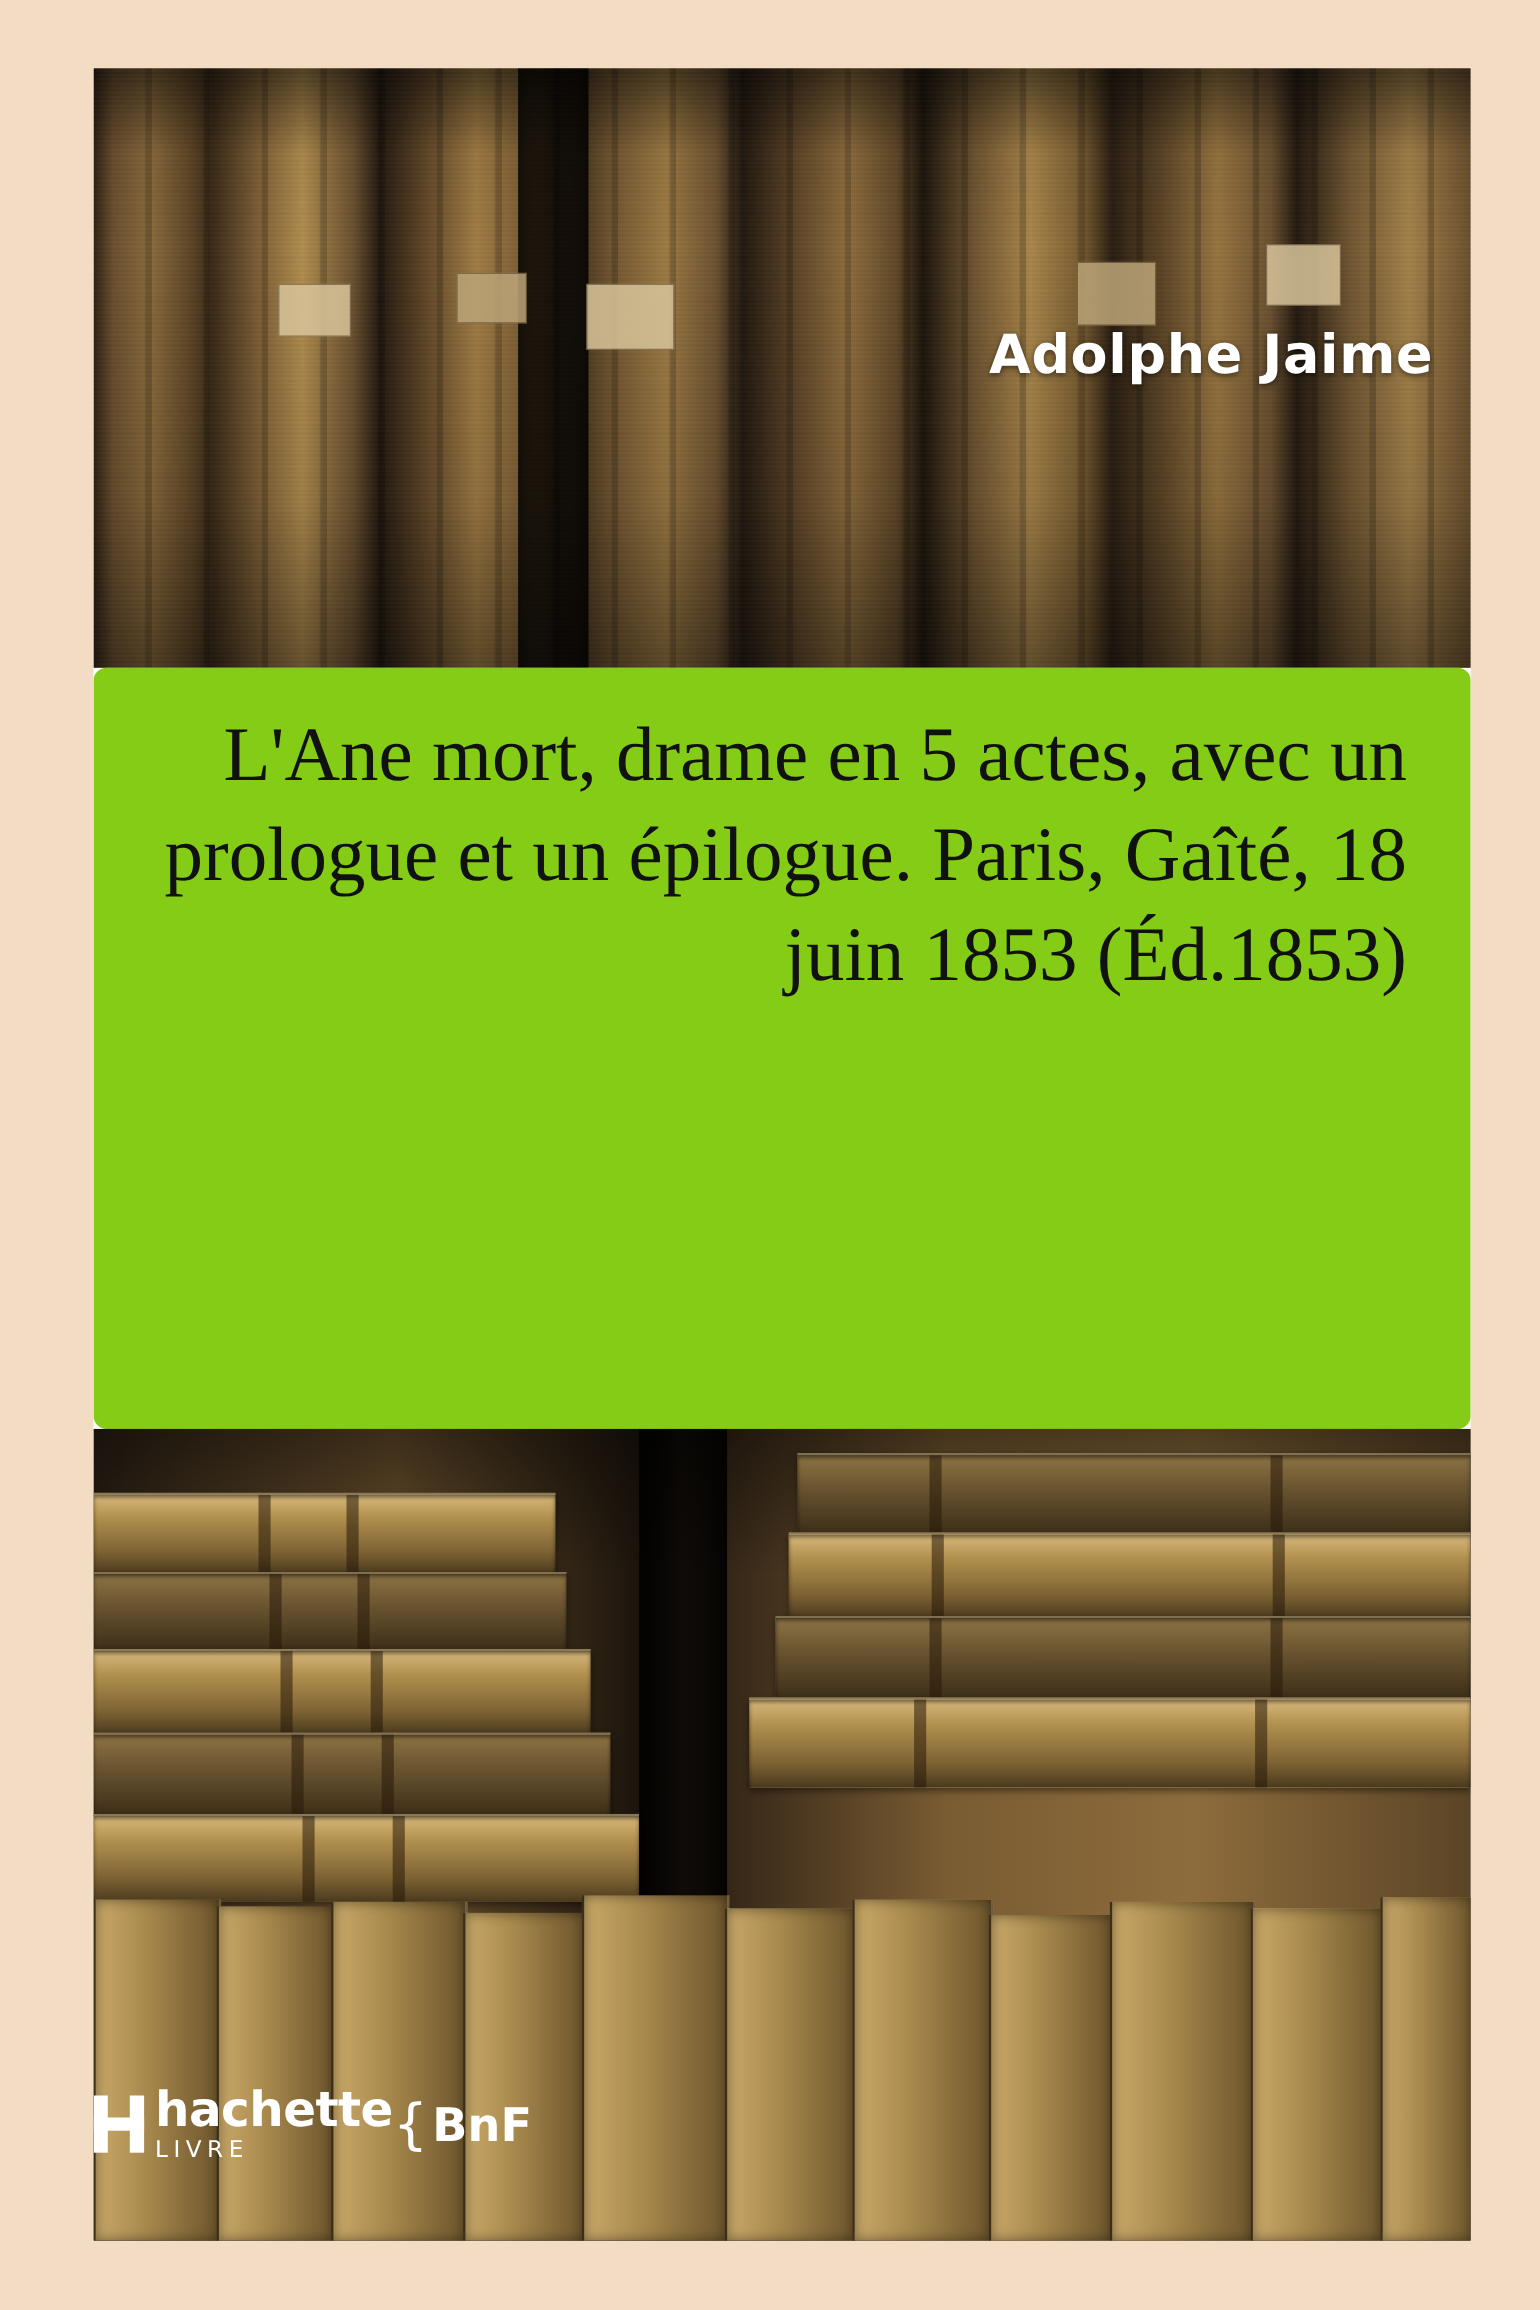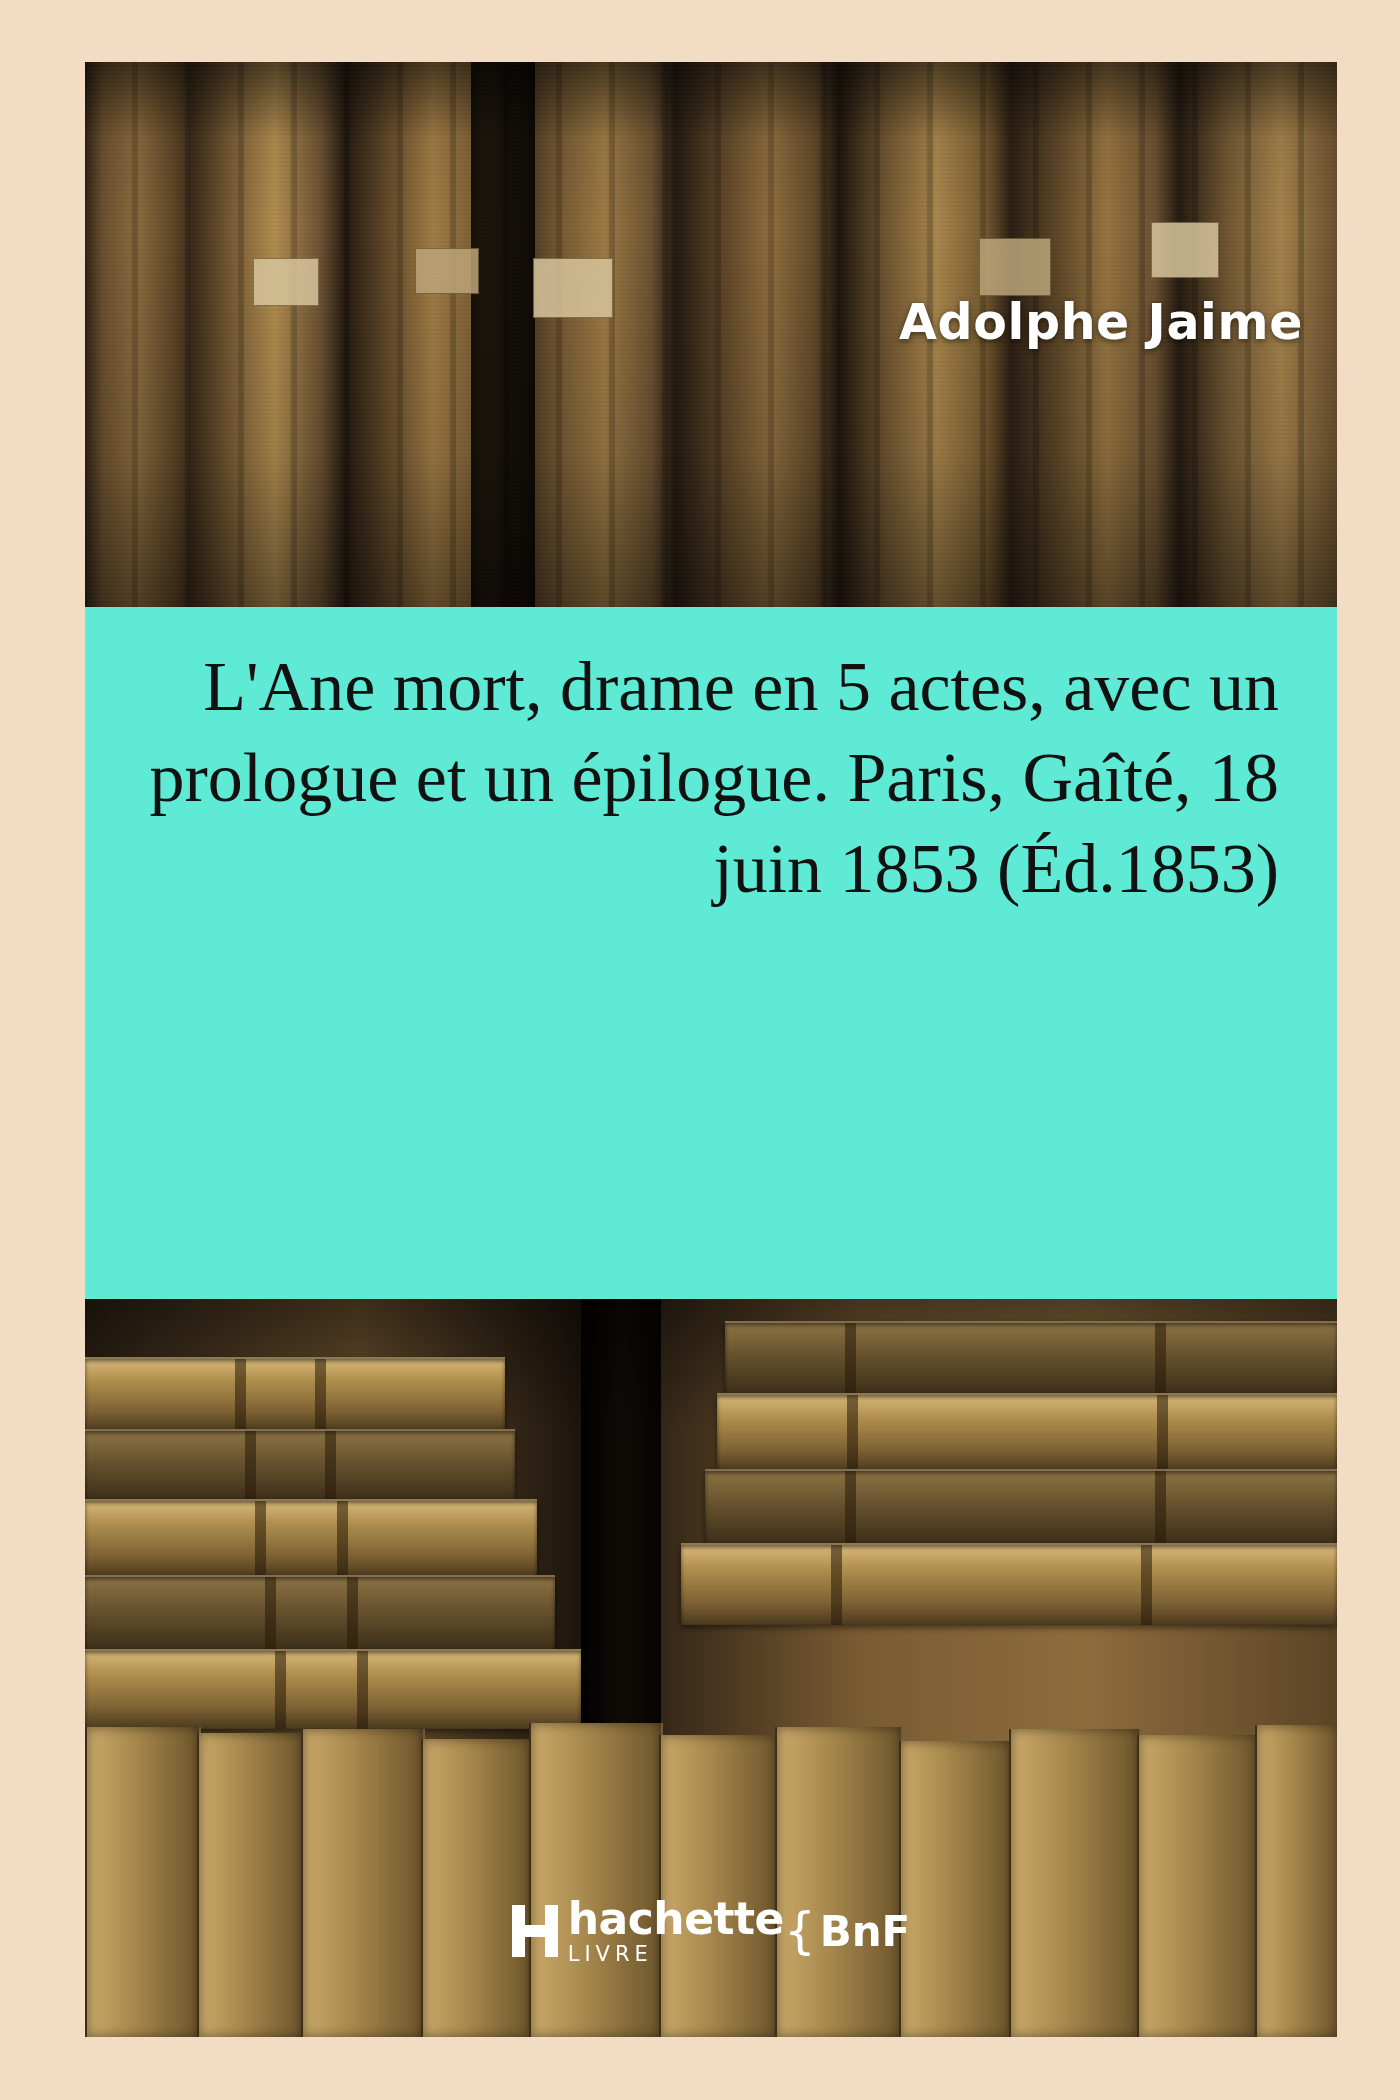--- a/index.html
+++ b/index.html
@@ -111,23 +111,24 @@
     white-space: nowrap;
   }
 
   
   .title-block {
     position: absolute;
     left: 0;
     top: 545px;
     width: 1252px;
     height: 692px;
-    background: #5eead4;
+    background: #84cc16;
     box-sizing: border-box;
     padding: 34px 58px 0 58px;
+    border-radius: 12px;
   }
   .title {
     margin: 0;
     font-family: "Liberation Serif", serif;
     font-size: 70px;
     line-height: 1.30;
     color: #111111;
     text-align: right;
     font-weight: normal;
   }
@@ -179,21 +180,21 @@
     border-right: 2px solid rgba(0,0,0,0.45);
   }
 
   
   .logos {
     position: absolute;
     left: 0;
     bottom: 72px;
     width: 1252px;
     display: flex;
-    justify-content: center;
+    justify-content: flex-start;
     align-items: center;
   }
   .hachette {
     display: flex;
     align-items: center;
     gap: 10px;
   }
   .hachette-mark {
     width: 46px;
     height: 52px;

